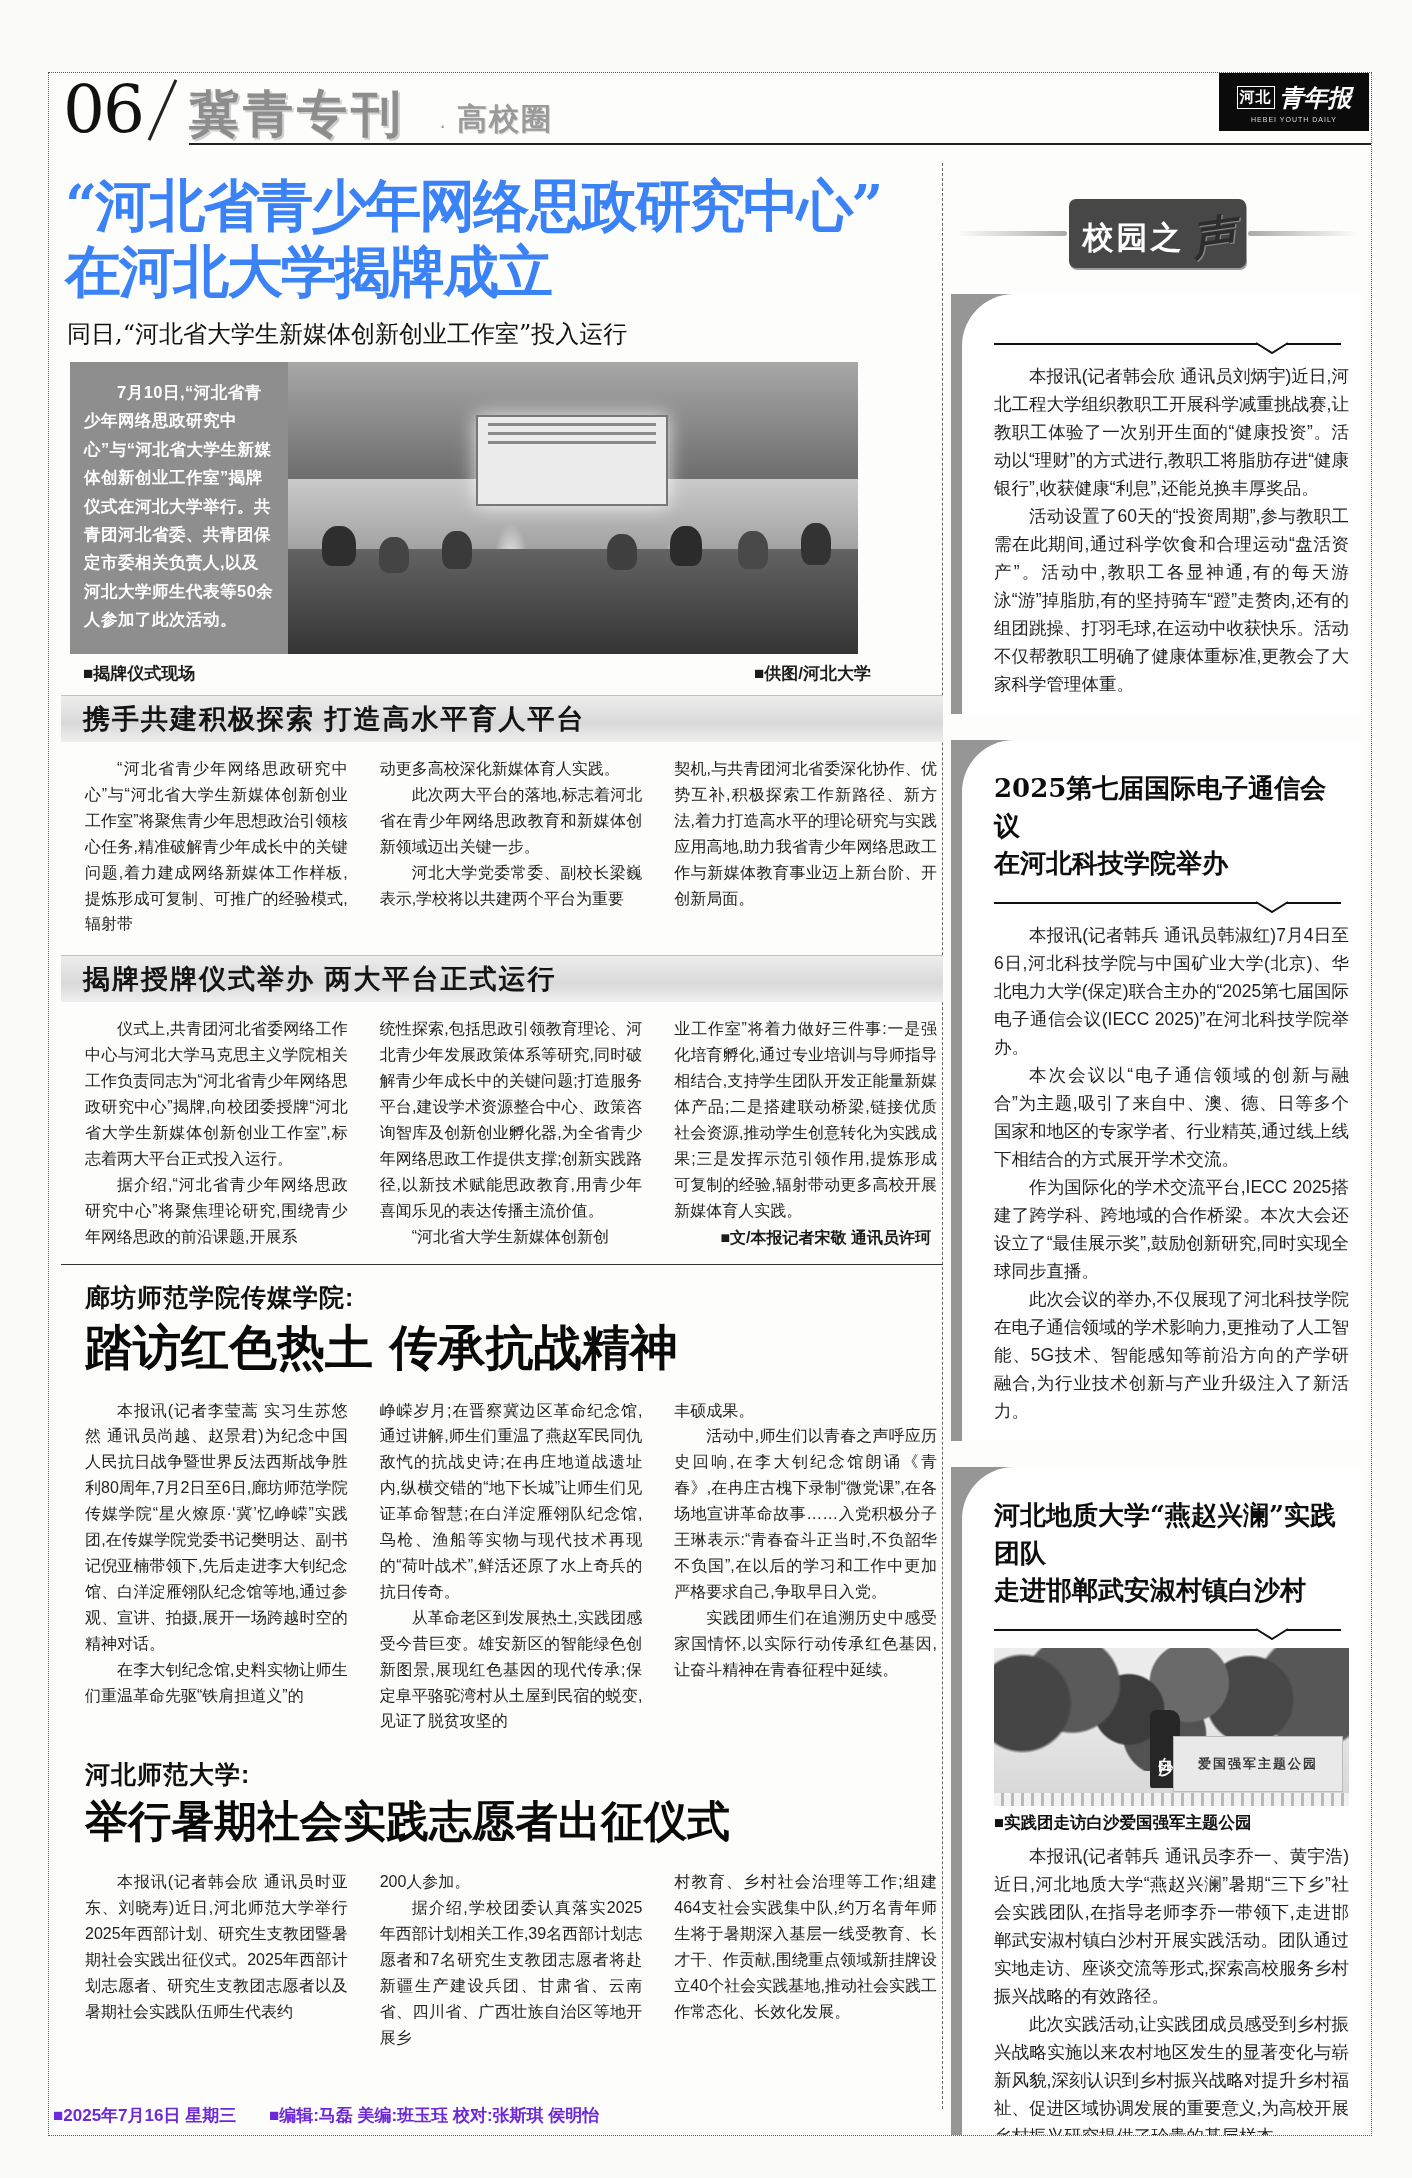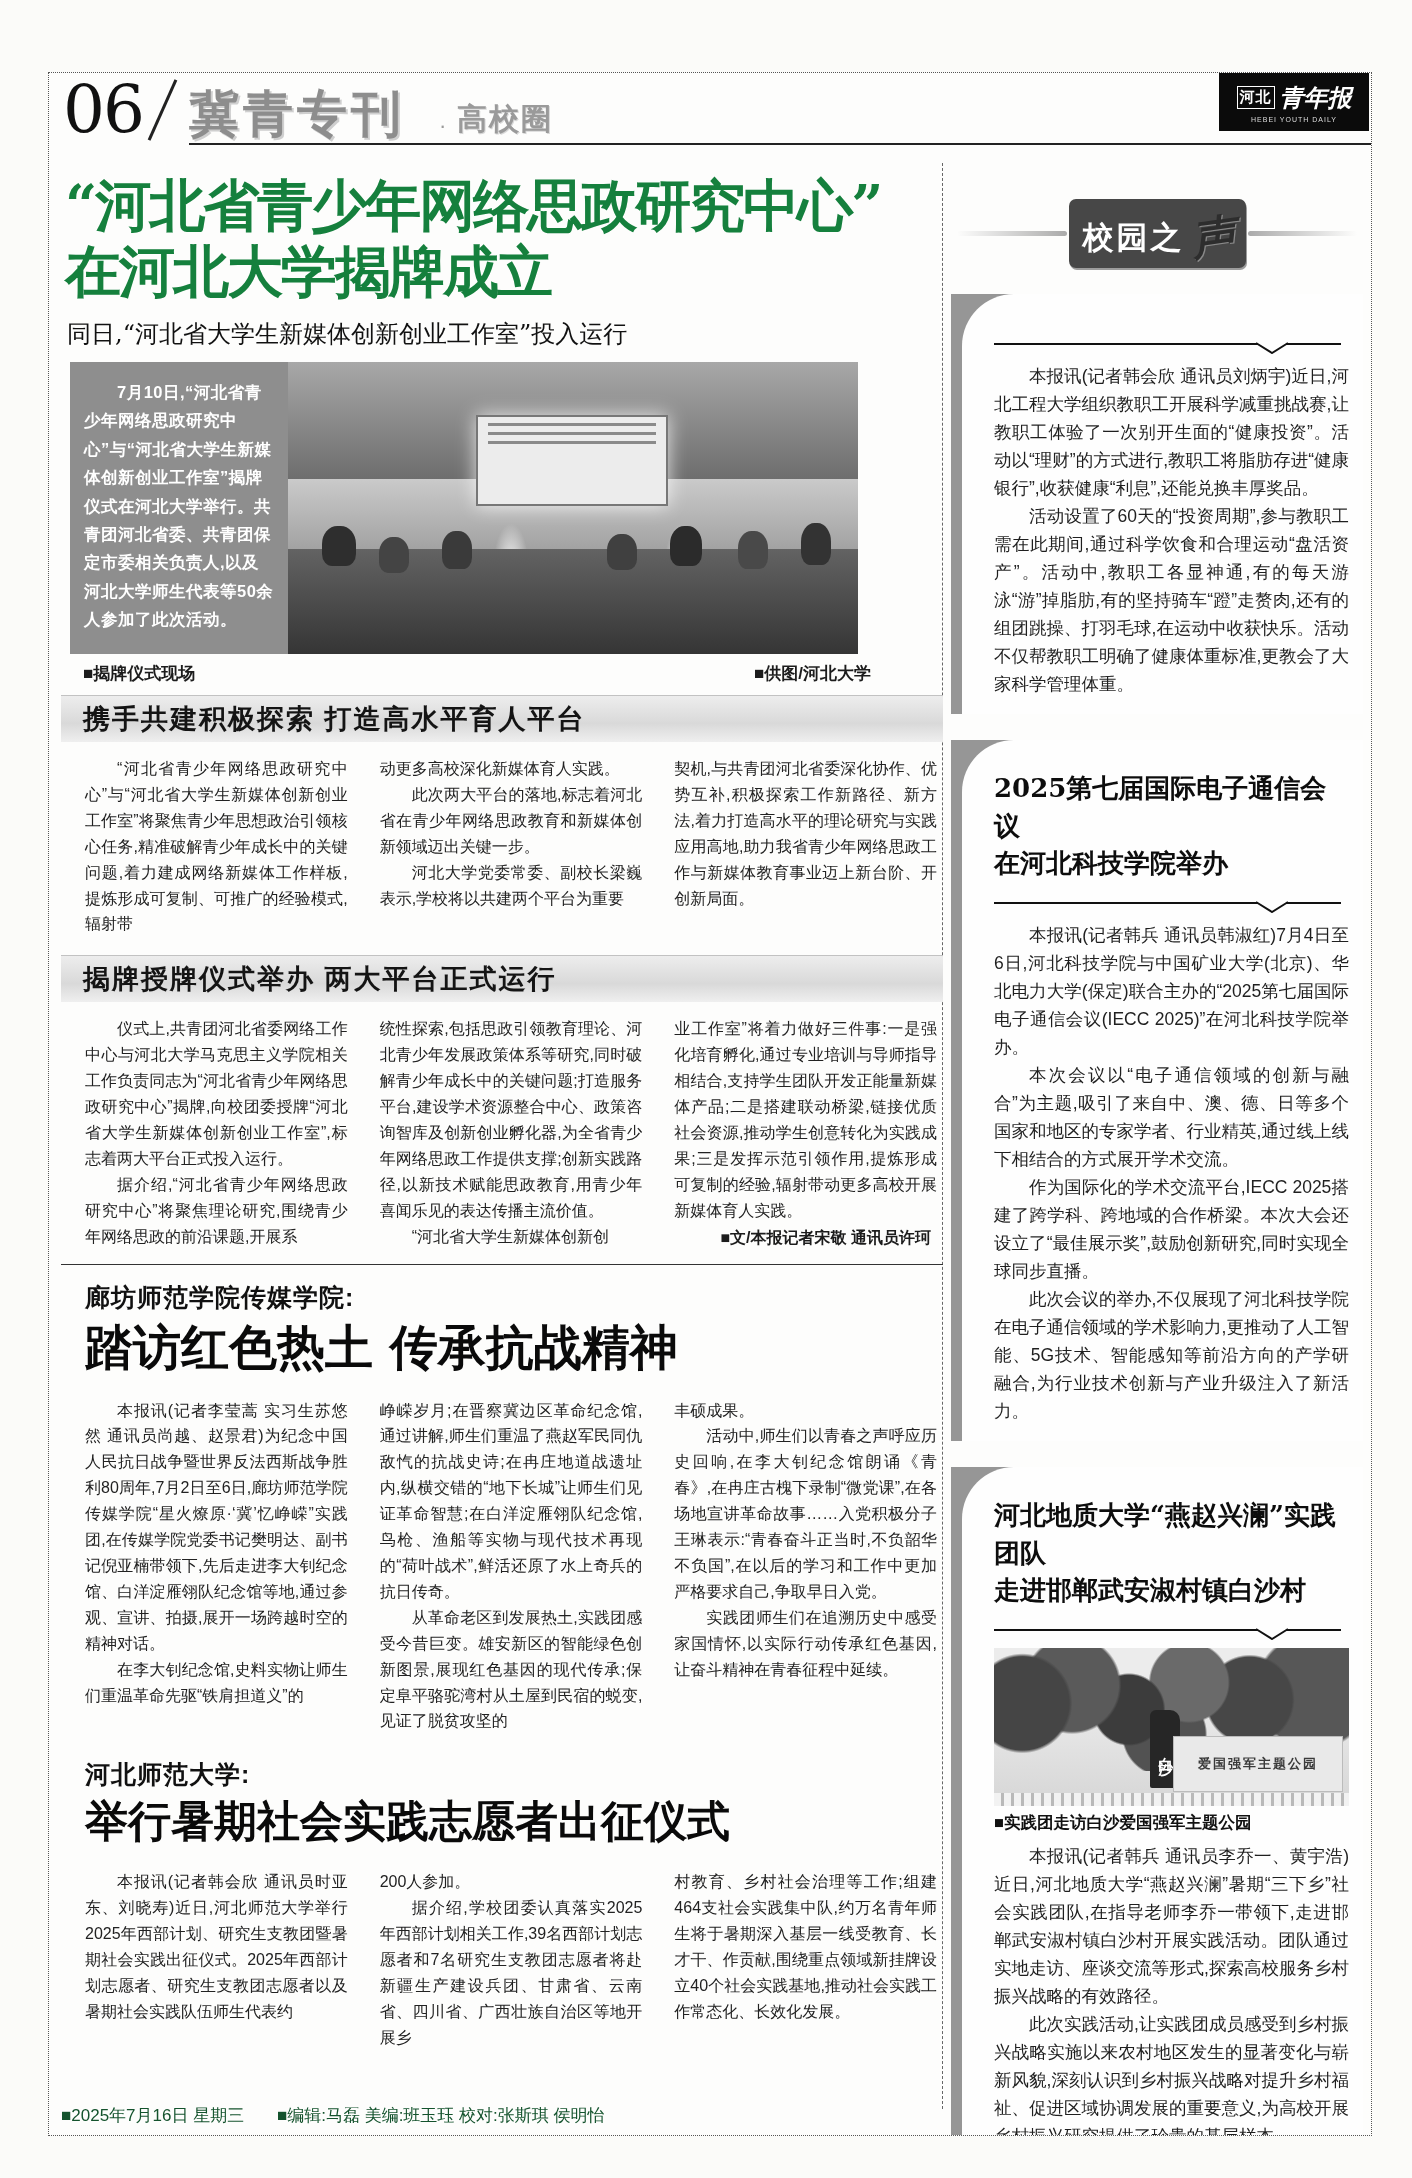--- a/index.html
+++ b/index.html
@@ -37,21 +37,21 @@
   .mh-row{display:flex;align-items:center;gap:5px;}
   .mh-hb{font-size:15px;border:1px solid #fff;padding:1px 2px;letter-spacing:1px;font-weight:700;}
   .mh-qnb{font-size:24px;font-weight:900;font-style:italic;font-family:"DejaVu Serif","Liberation Serif",serif;}
   .mh-en{font-size:7px;letter-spacing:1px;color:#ddd;margin-top:2px;}
   
   .main{position:absolute;left:12px;top:82px;width:882px;}
   .side{position:absolute;left:902px;top:88px;width:412px;}
   .vdiv{position:absolute;left:893px;top:90px;bottom:26px;border-left:1px dashed #666;}
   
   .lead-hl{
-    font-family:"DejaVu Serif","Liberation Serif",serif;font-weight:900;color:#15803d;
+    font-family:"DejaVu Serif","Liberation Serif",serif;font-weight:900;color:#3b82f6;
     font-size:56px;line-height:1.17;letter-spacing:-2px;margin:18px 0 0 4px;
   }
   .lead-deck{
     font-family:"DejaVu Serif","Liberation Serif",serif;font-size:24px;color:#111;
     margin:14px 0 12px 6px;letter-spacing:0px;
   }
   .lead-photo-row{display:flex;width:788px;padding-left:9px;}
   .lead-introbox{
     width:218px;background:#8e8e8e;color:#fff;padding:16px 14px;box-sizing:border-box;
     font-size:16.5px;line-height:1.72;font-weight:600;letter-spacing:.5px;
@@ -83,21 +83,21 @@
   .bp{margin:0;font-size:16px;line-height:1.62;text-indent:2em;color:#222;text-align:justify;}
   .bp.noindent{text-indent:0;}
   .byline{margin:4px 0 0 0;font-size:16px;font-weight:700;text-align:right;padding-right:6px;}
   .mainrule{border:none;border-top:1px solid #333;margin:6px 0 0 0;}
   
   .kicker{font-size:25px;font-weight:700;color:#111;margin:16px 0 2px 24px;letter-spacing:1px;}
   .hl2{font-family:"DejaVu Serif","Liberation Serif",serif;font-weight:900;color:#0a0a0a;
     font-size:48px;letter-spacing:0px;margin:2px 0 4px 24px;}
   .hl3{font-size:43px;margin-left:24px;}
   
-  .footer{position:absolute;left:12px;bottom:8px;font-size:17px;font-weight:400;color:#14532d;}
+  .footer{position:absolute;left:4px;bottom:8px;font-size:17px;font-weight:700;color:#6d28d9;}
   .footer span{margin-right:28px;}
   
   .voice{display:flex;align-items:center;margin:38px 6px 20px 6px;}
   .vline{flex:1;height:5px;border-radius:3px;}
   .vline.l{background:linear-gradient(90deg,rgba(170,170,170,0),#aaa);}
   .vline.r{background:linear-gradient(90deg,#aaa,rgba(170,170,170,0));}
   .voice-badge{
     background:#474747;color:#fff;font-weight:900;font-size:31px;letter-spacing:3px;
     padding:5px 8px 5px 14px;border-radius:7px;margin:0 2px;box-shadow:1px 2px 0 #9c9c9c;
   }

